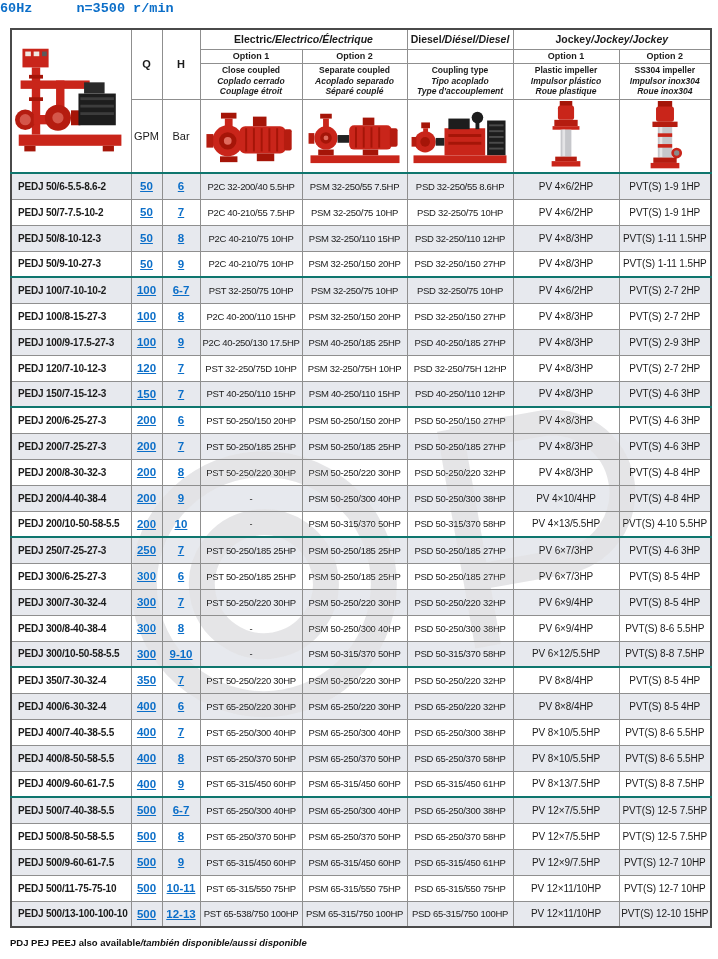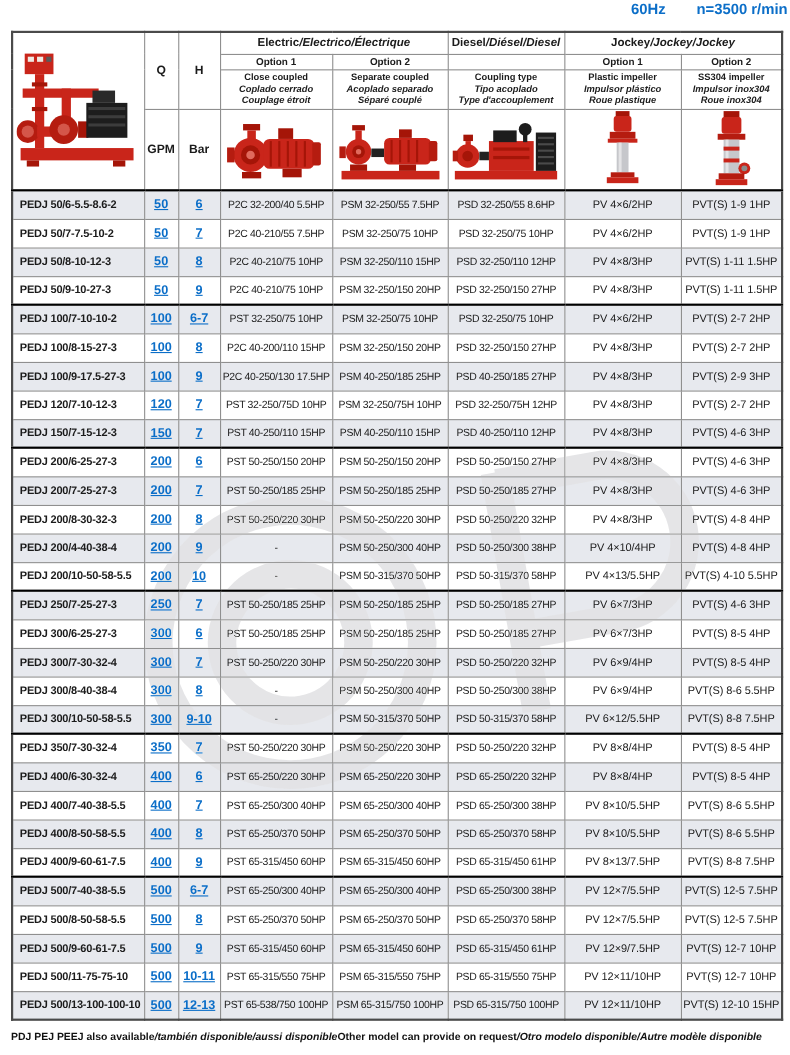--- a/index.html
+++ b/index.html
@@ -1,43 +1,43 @@
 <!DOCTYPE html>
 <html style="--accent: #0b6ec8; --stripe: #e7e9ee;"><head>
 <meta charset="utf-8">
 <style>
   html,body{margin:0;padding:0;background:#fff;}
   .page{position:relative;width:718px;height:959px;background:#fff;
         font-family:"Liberation Sans",sans-serif;overflow:hidden;}
   
-  .topbar{position:absolute;top:1px;left:0;width:716px;display:flex;justify-content:flex-end;
-          gap:28px;color:var(--accent,#0b6ec8);font-weight:bold;font-size:13.5px;}
+  .topbar{position:absolute;top:1px;left:0;width:716px;display:flex;
+          gap:44px;color:var(--accent,#0b6ec8);font-weight:bold;font-size:13.5px;font-family:Liberation Mono, monospace;}
   
   table.spec{position:absolute;left:10px;top:28px;width:700px;border-collapse:collapse;
              table-layout:fixed;border:2px solid #4a4a4a;background:#fff;}
   .spec td{border:1px solid #8f8f8f;padding:0;text-align:center;vertical-align:middle;
            overflow:hidden;color:#1b1b1b;}
   tr.h1{height:20px;} tr.h2{height:14px;} tr.h3{height:36px;margin-top:20px;} tr.h4{height:74px;}
   .grp{font-size:10.5px;font-weight:bold;}
   .it{font-style:italic;}
   .opt{font-size:9px;font-weight:bold;margin-left:16px;}
   .desc{font-size:8.5px;font-weight:bold;line-height:1.22;}
   .desc span{display:block;}
   .qh{font-size:11px;font-weight:bold;}
-  .unit{font-size:11px;font-weight:bold;}
+  .unit{font-size:11px;font-weight:normal;}
   tr.data{height:26px;}
   tr.data.stripe td{background:var(--stripe,#e7e9ee);}
-  tr.data.gs td{border-top:2px solid #000000;}
+  tr.data.gs td{border-top:2px solid #0f766e;}
   td.c-model{text-align:left;padding-left:6px;font-weight:bold;font-size:10px;letter-spacing:-0.2px;white-space:nowrap;}
   td.c-q,td.c-h{color:var(--accent,#0073c4);font-weight:bold;font-size:11.5px;text-decoration:underline;}
   td.c-spec{font-size:9.5px;letter-spacing:-0.3px;white-space:nowrap;}
   td.c-pv{font-size:10px;letter-spacing:-0.1px;white-space:nowrap;margin-left:36px;}
   
   .footer{position:absolute;left:10px;top:937px;width:704px;display:flex;
-          font-size:9.5px;font-weight:bold;color:#111;white-space:nowrap;}
+          justify-content:space-between;font-size:9.5px;font-weight:bold;color:#111;white-space:nowrap;}
   
   .watermark{position:absolute;left:80px;top:350px;width:640px;height:400px;z-index:5;
              pointer-events:none;mix-blend-mode:darken;opacity:0.9;}
   .photo{display:block;margin:0 auto;}
 </style>
 </head>
 <body>
 
 <div class="page">
 
@@ -528,18 +528,15 @@
       <circle cx="180" cy="210" r="62"></circle>
       <path d="M390 90 v220"></path>
       <path d="M390 100 h90 a70 70 0 0 1 0 140 h-90"></path>
     </g>
   </svg>
 
   <div class="footer">
     <div>
       <span>PDJ PEJ PEEJ also available</span><span class="it">/también disponible/aussi disponible</span>
     </div>
-    <div>
-      <span>Other model can provide on request</span><span class="it">/Otro modelo disponible/Autre modèle disponible</span>
-    </div>
   </div>
 
 </div>
 
 </body></html>

